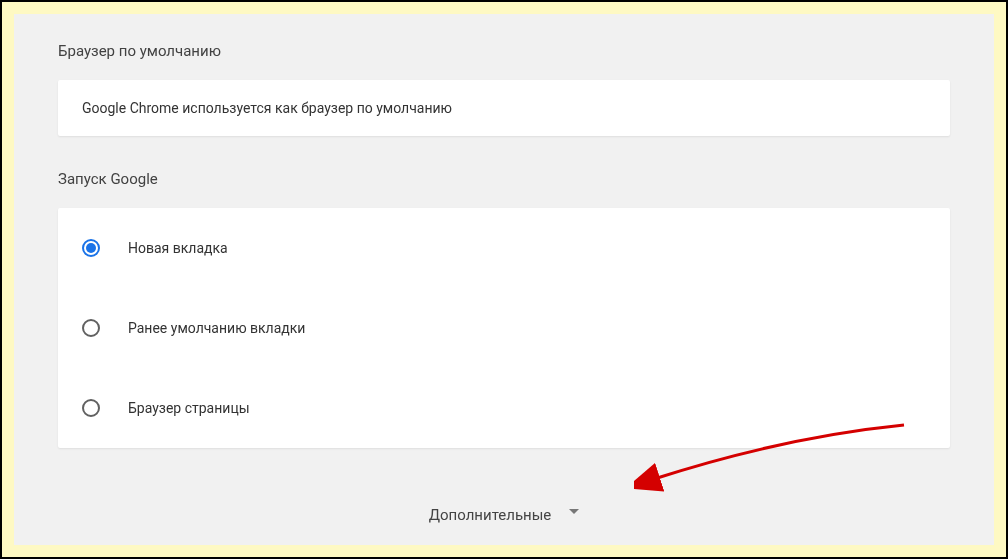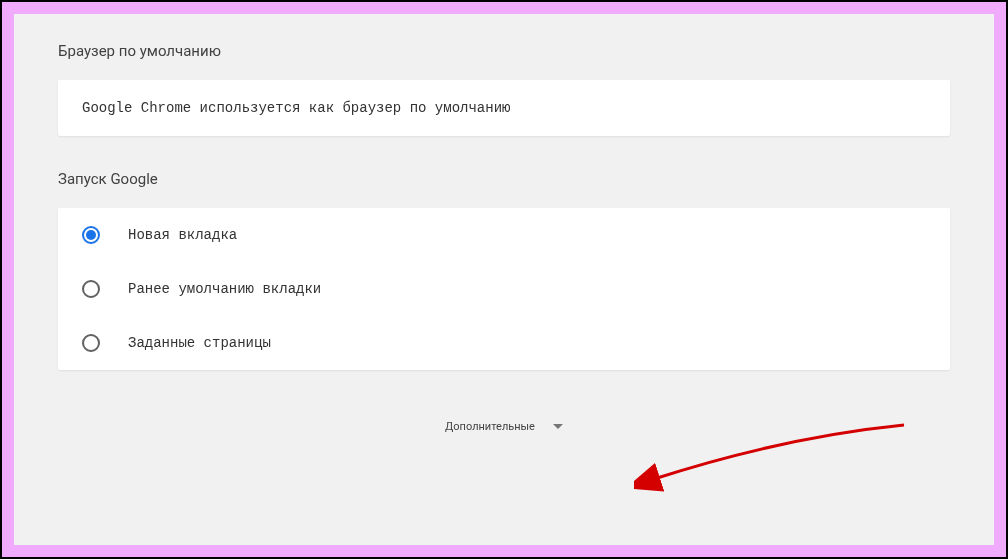--- a/index.html
+++ b/index.html
@@ -8,49 +8,48 @@
       background: #fff;
       width: 1008px;
       height: 559px;
       position: relative;
     }
     .outer-frame {
       border: 2px solid #000;
       width: 1008px;
       height: 559px;
       padding: 12px;
-      background: #f0abfc;
+      background: #fef9c3;
     }
     .settings-panel {
       background: #f1f1f1;
       width: 100%;
       height: 100%;
       padding: 28px 44px 20px 44px;
       position: relative;
     }
     .section-heading {
       color: #424242;
       font-size: 15px;
       font-weight: 400;
       margin-bottom: 20px;
     }
     .card {
       background: #fff;
       border-radius: 2px;
       box-shadow: 0 1px 2px rgba(0,0,0,0.08);
       margin-bottom: 34px;
-      font-family: Liberation Mono, monospace;
     }
     .card-row {
       padding: 20px 24px;
       font-size: 14px;
       color: #333;
     }
     .radio-row {
-      padding: 18px 24px;
+      padding: 31px 24px;
       display: flex;
       align-items: center;
       gap: 28px;
       cursor: pointer;
     }
     .radio-circle {
       width: 18px;
       height: 18px;
       border: 2px solid #616161;
       border-radius: 50%;
@@ -78,22 +77,23 @@
     }
     .advanced-row {
       display: flex;
       align-items: center;
       justify-content: center;
       gap: 18px;
       margin-top: 50px;
       cursor: pointer;
     }
     .advanced-label {
-      font-size: 11px;
+      font-size: 15px;
       color: #444;
+      margin-top: 8px;
     }
     .chevron {
       width: 0;
       height: 0;
       border-left: 5px solid transparent;
       border-right: 5px solid transparent;
       border-top: 5px solid #777;
     }
     .arrow-annotation {
       position: absolute;
@@ -123,21 +123,21 @@
         <span class="radio-label">Новая вкладка</span>
       </div>
 
       <div class="radio-row">
         <span class="radio-circle"></span>
         <span class="radio-label">Ранее умолчанию вкладки</span>
       </div>
 
       <div class="radio-row">
         <span class="radio-circle"></span>
-        <span class="radio-label">Заданные страницы</span>
+        <span class="radio-label">Браузер страницы</span>
       </div>
 
     </div>
 
     <div class="advanced-row">
       <span class="advanced-label">Дополнительные</span>
       <span class="chevron"></span>
     </div>
 
     <svg class="arrow-annotation" width="280" height="80" viewBox="0 0 280 80">

